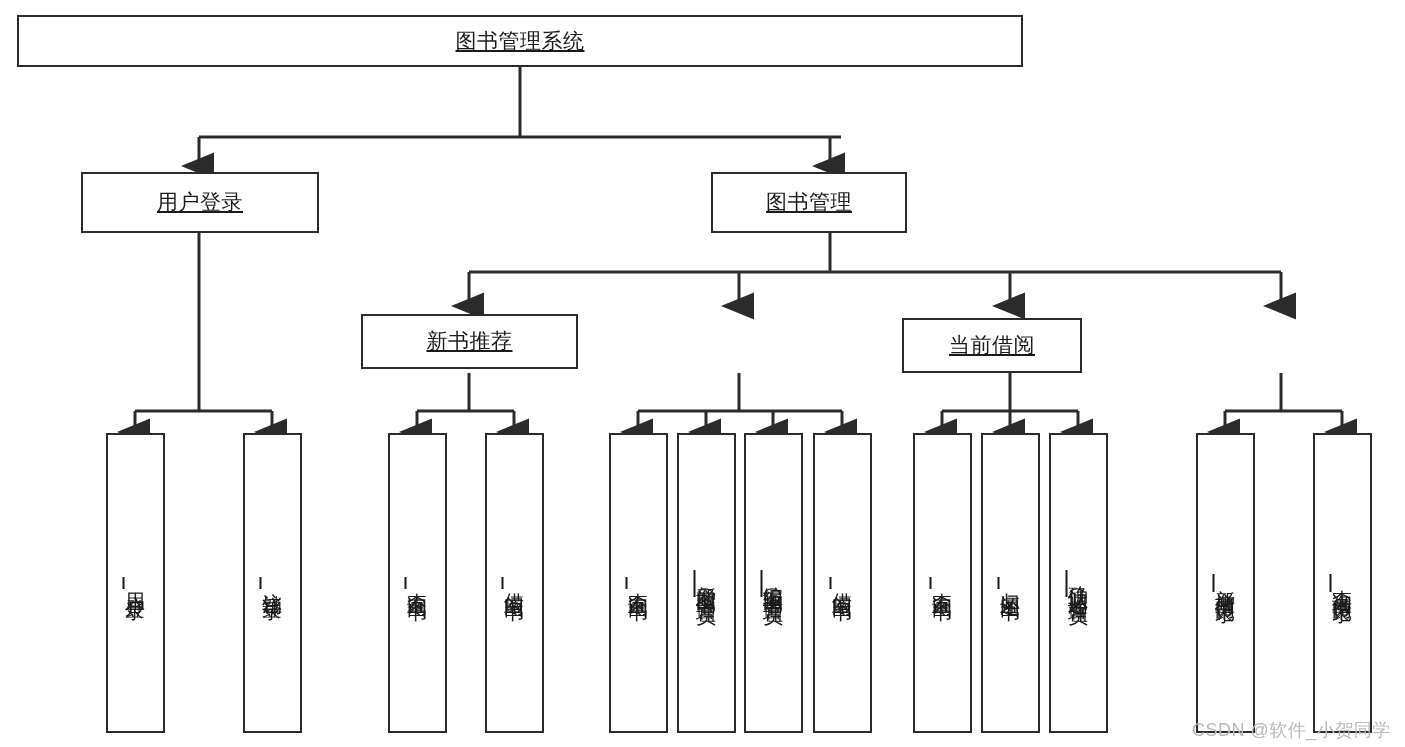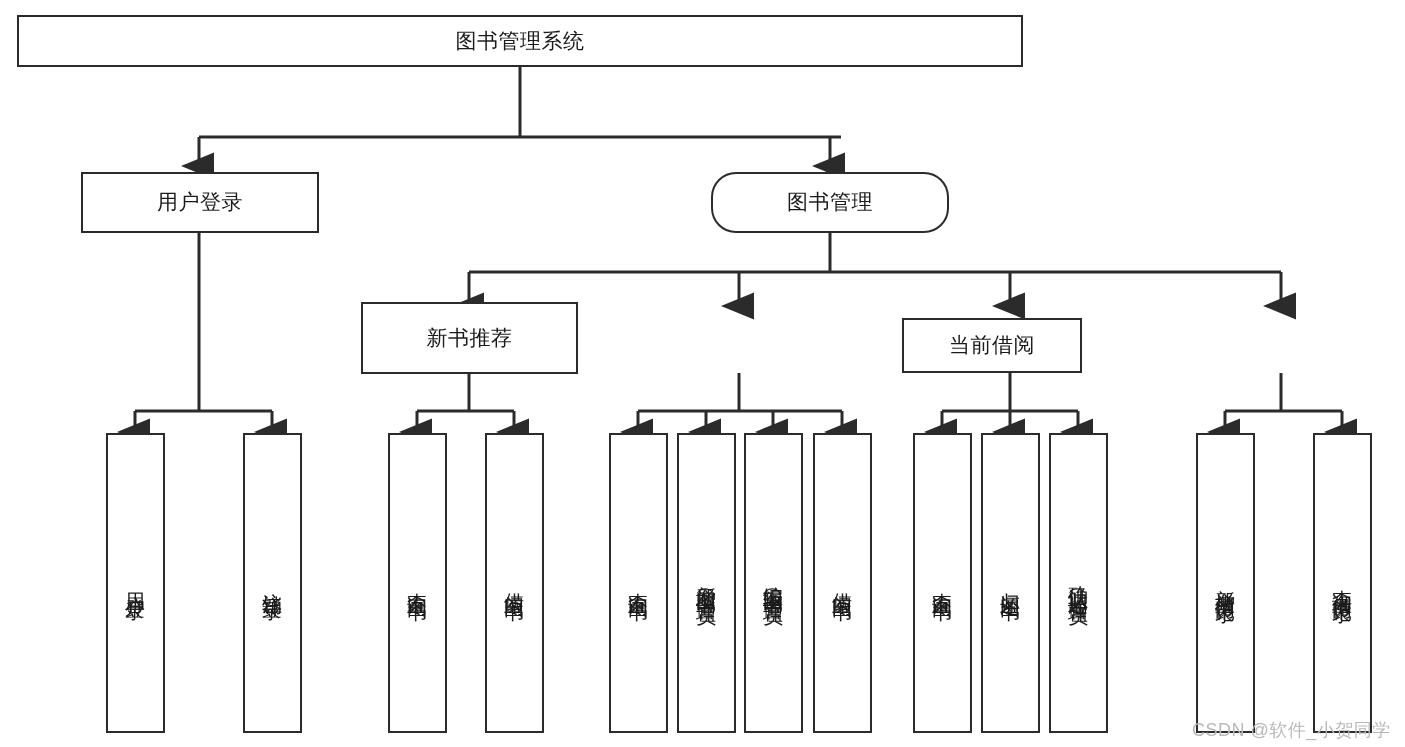--- a/index.html
+++ b/index.html
@@ -33,20 +33,21 @@
     border: 2px solid #2b2b2b;
     display: flex;
     align-items: center;
     justify-content: center;
     color: #1a1a1a;
   }
   .node .lbl {
     display: block;
     line-height: 1.28;
     white-space: pre;
+    text-decoration: underline;
   }
   .node.horiz .lbl {
     font-size: 21px;
     letter-spacing: 0.5px;
   }
   .node.vert {
     align-items: center;
     justify-content: center;
   }
   .node.vert .lbl {
@@ -120,25 +121,25 @@
     </g>
   </svg>
 
   <div class="node horiz" style="left:17px; top:15px; width:1006px; height:52px;">
     <span class="lbl">图书管理系统</span>
   </div>
 
   <div class="node horiz" style="left:81px; top:172px; width:238px; height:61px;">
     <span class="lbl">用户登录</span>
   </div>
-  <div class="node horiz" style="left:711px; top:172px; width:238px; height:61px;border-radius:25px;">
+  <div class="node horiz" style="left:711px; top:172px; width:196px; height:61px;">
     <span class="lbl">图书管理</span>
   </div>
 
-  <div class="node horiz" style="left:361px; top:302px; width:217px; height:72px;">
+  <div class="node horiz" style="left:361px; top:314px; width:217px; height:55px;">
     <span class="lbl">新书推荐</span>
   </div>
   <div class="node horiz" style="left:902px; top:318px; width:180px; height:55px;">
     <span class="lbl">当前借阅</span>
   </div>
 
   <div class="node vert" style="left:106px; top:433px; width:59px; height:300px;">
     <span class="lbl">用户登录</span>
   </div>
   <div class="node vert" style="left:243px; top:433px; width:59px; height:300px;">

